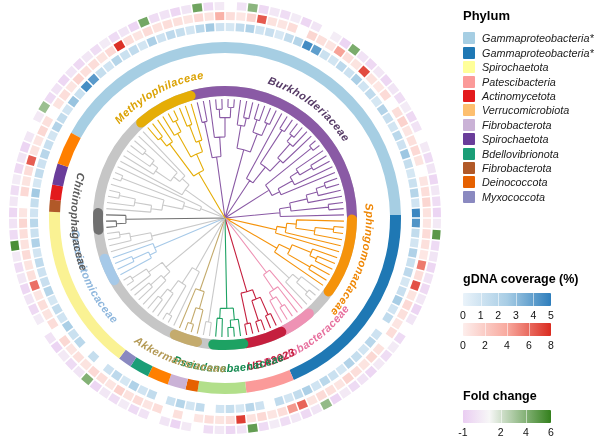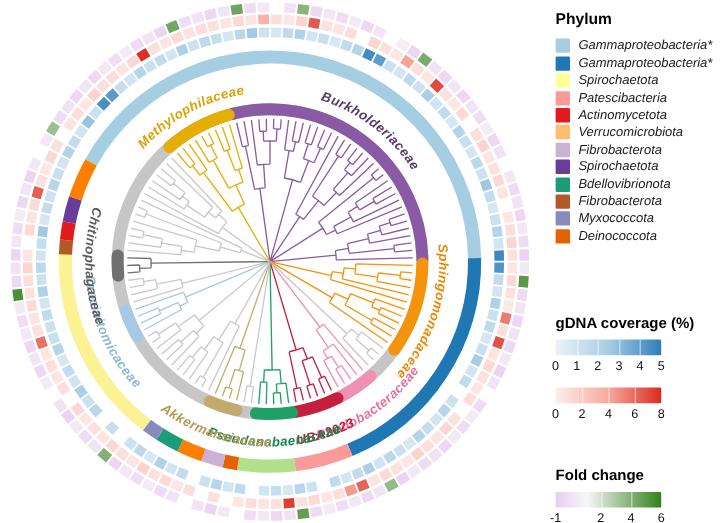--- a/index.html
+++ b/index.html
@@ -473,31 +473,31 @@
           </div>
           <div class="phy-item">
             <div class="phy-swatch" style="background: rgb(27, 158, 119);"></div>
             <div class="phy-label">Bdellovibrionota</div>
           </div>
           <div class="phy-item">
             <div class="phy-swatch" style="background: rgb(177, 89, 40);"></div>
             <div class="phy-label">Fibrobacterota</div>
           </div>
           <div class="phy-item">
+            <div class="phy-swatch" style="background: rgb(230, 97, 1);"></div>
+            <div class="phy-label">Deinococcota</div>
+          </div>
+          <div class="phy-item">
             <div class="phy-swatch" style="background: rgb(138, 137, 192);"></div>
             <div class="phy-label">Myxococcota</div>
           </div>
-          <div class="phy-item">
-            <div class="phy-swatch" style="background: rgb(230, 97, 1);"></div>
-            <div class="phy-label">Deinococcota</div>
-          </div>
         </div>
     </div>
 
-    <div class="cbar-block" style="top:262px;">
+    <div class="cbar-block" style="top:272px;">
       <div class="cbar-title">gDNA coverage (%)</div>
       <div class="cbar-bar" id="bar-0" style="background: linear-gradient(90deg, rgb(234, 243, 250) 0%, rgb(168, 205, 229) 50%, rgb(46, 126, 188) 100%);">
           <div class="cbar-tickmark" style="left: 20%;"></div>
           <div class="cbar-tickmark" style="left: 40%;"></div>
           <div class="cbar-tickmark" style="left: 60%;"></div>
           <div class="cbar-tickmark" style="left: 80%;"></div>
         </div>
       <div class="cbar-ticks" id="ticks-0">
           <span class="cbar-tick" style="left: 0%;">0</span>
           <span class="cbar-tick" style="left: 20%;">1</span>

